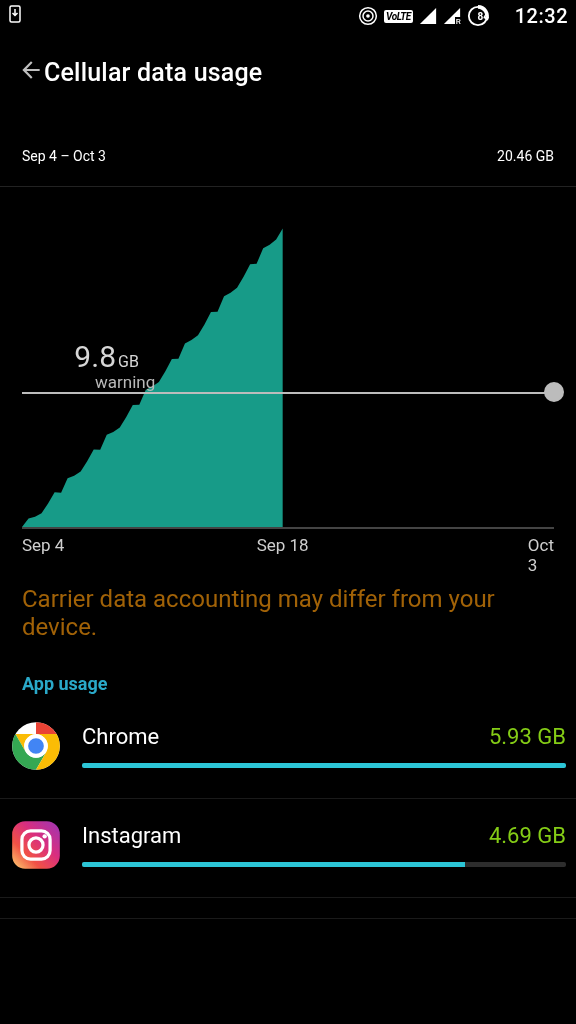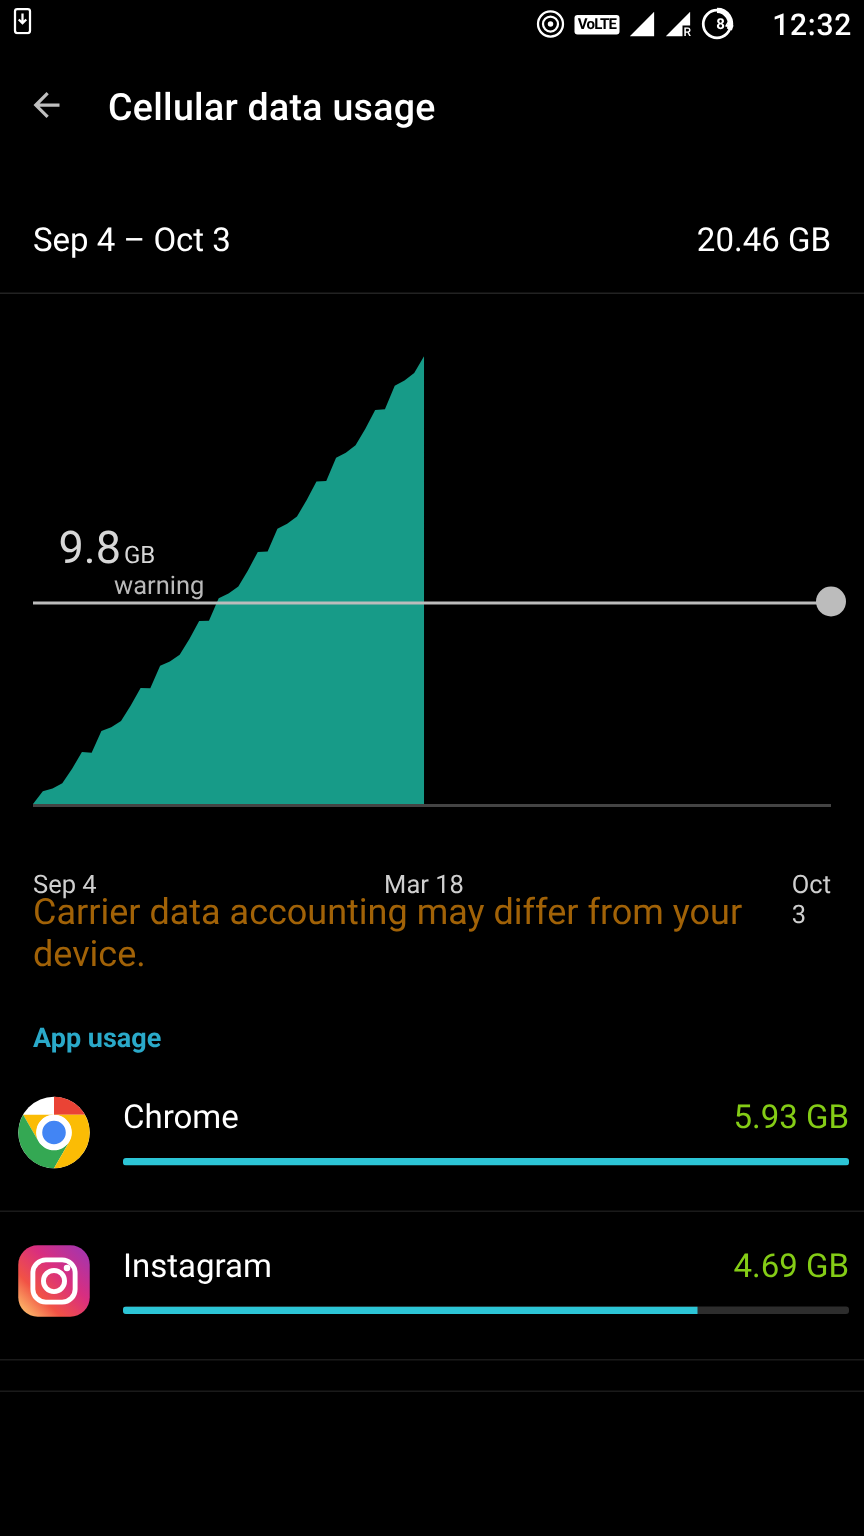--- a/index.html
+++ b/index.html
@@ -21,64 +21,63 @@
   }
   .status-left { display: flex; gap: 4px; align-items: center; }
   .status-right { margin-left: auto; display: flex; gap: 6px; align-items: center; }
   .status-right svg { display:block; }
   .clock { margin-left: 20px; font-size: 20px; letter-spacing: .5px; }
   .app-bar {
     display: flex;
     align-items: center;
     height: 80px;
     padding: 0 18px;
-    gap: 28px;
   }
   .app-bar .title {
     font-size: 25px;
     font-weight: 500;
     letter-spacing: .2px;
   }
   .divider18 { height: 18px; background:#000; }
   .cycle-row {
     display: flex;
     align-items: center;
     padding: 18px 22px 22px;
-    font-size: 22px;
+    font-size: 14px;
   }
   .cycle-range { font-weight: 400; }
   .cycle-total { margin-left: auto; font-weight: 400; }
   .hr { height: 1px; background: #222; }
   .chart-wrap { padding: 40px 22px 10px; }
   .chart-box { position: relative; height: 300px; }
   .warning-line {
     position: absolute; left: 0; right: 0;
     height: 2px; background: #bcbcbc;
   }
   .warning-dot {
     position: absolute; width: 20px; height: 20px; border-radius: 50%;
     background: #bcbcbc; right: -10px; transform: translateY(-50%);
   }
   .warning-label {
-    position: absolute; left: 17px;
-    text-align: left;
+    position: absolute; left: 36px;
+    text-align: center;
     transform: translateY(-100%);
     color: #d7d7d7;
   }
   .warning-label .num { font-size: 30px; }
   .warning-label .unit { font-size: 16px; margin-left: 2px; }
   .warning-label .sub { font-size: 17px; color: #b9b9b9; margin-top: -2px; margin-left: 37px; }
   .axis-bottom {
     height: 2px; background: #444;
   }
   .axis-labels {
     display: flex; font-size: 17px; color: #cfcfcf; margin-top: 6px;
     position: relative;
   }
-  .axis-labels .lab { position:absolute; transform: translateX(-50%); margin-top: 36px; }
+  .axis-labels .lab { position:absolute; transform: translateX(-50%); }
   .disclaimer {
     padding: 16px 22px 22px;
     font-size: 24px;
     color: #a16207;
   }
   .section-title {
     padding: 10px 22px 6px;
     font-size: 18px;
     font-weight: 700;
     color: #2aa9c9;
@@ -124,21 +123,21 @@
     </span>
   </div>
   <div class="status-right">
     <span>
       <svg width="20" height="20" viewBox="0 0 24 24">
           <circle cx="12" cy="12" r="2.2" fill="#fff"></circle>
           <circle cx="12" cy="12" r="6" fill="none" stroke="#fff" stroke-width="1.8"></circle>
           <circle cx="12" cy="12" r="10" fill="none" stroke="#fff" stroke-width="1.8"></circle>
         </svg>
     </span>
-    <span style="background:#fff;color:#000;font-size:10px;font-weight:700;padding:1px 2px;border-radius:2px;letter-spacing:-.5px;">VoLTE</span>
+    <span style="background:#fff;color:#000;font-size:10px;font-weight:700;padding:1px 2px;border-radius:2px;letter-spacing:-.5px;font-style:italic;">VoLTE</span>
     <span>
       <svg width="18" height="18" viewBox="0 0 20 20">
           <path d="M1 19 L19 19 L19 1 Z" fill="#fff"></path>
         </svg>
     </span>
     <span style="position:relative">
       <svg width="18" height="18" viewBox="0 0 20 20">
           <path d="M1 19 L19 19 L19 1 Z" fill="#fff"></path>
         </svg>
       <span style="position:absolute;bottom:-1px;right:-1px;font-size:8px;background:#000;padding:0 1px;">R</span>
@@ -180,21 +179,21 @@
       <div><span class="num">9.8</span><span class="unit">GB</span></div>
       <div class="sub">warning</div>
     </div>
     <div class="warning-line" id="warnLine" style="top: 55%;">
       <div class="warning-dot"></div>
     </div>
   </div>
   <div class="axis-bottom"></div>
   <div class="axis-labels" id="axisLabels" style="height:24px;">
       <span class="lab" style="left: 0%; transform: translateX(0px);">Sep 4</span>
-      <span class="lab" style="left: 49%;">Mar 18</span>
+      <span class="lab" style="left: 49%;">Sep 18</span>
       <span class="lab" style="left: 100%; transform: translateX(-100%);">Oct 3</span>
     </div>
 </div>
 
 <div class="disclaimer">Carrier data accounting may differ from your device.</div>
 
 <div class="section-title">App usage</div>
 <div id="appList">
     <div class="app-row">
       <div class="app-icon">

